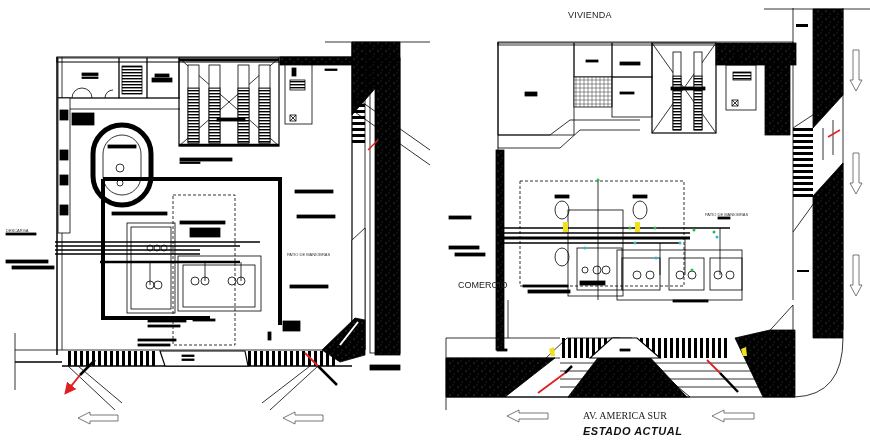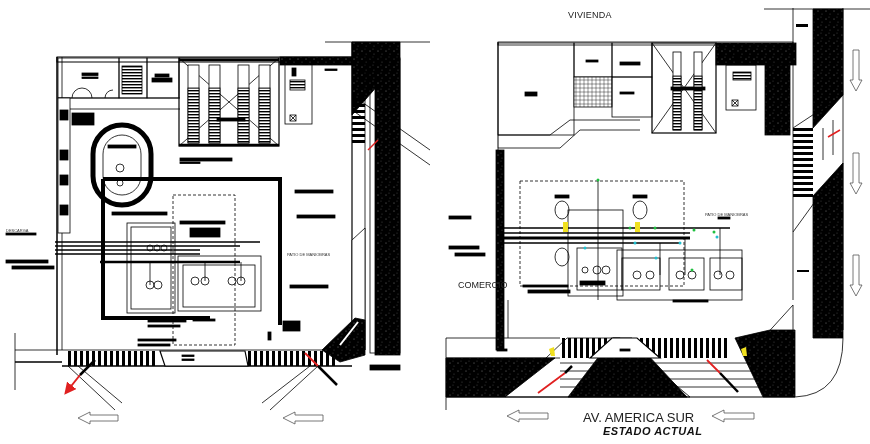--- a/index.html
+++ b/index.html
@@ -1,22 +1,22 @@
 <!DOCTYPE html>
 <html><head>
 <meta charset="utf-8">
 <style>
   html, body { margin:0; padding:0; background:#ffffff; }
   body { width:870px; height:444px; overflow:hidden; position:relative; font-family:"Liberation Sans", sans-serif; }
   #canvas { position:absolute; left:0; top:0; width:870px; height:444px; }
   .lbl { position:absolute; color:#222; white-space:nowrap; }
   .lbl-vivienda { left:568px; top:10px; font-size:9px; letter-spacing:0.2px; }
   .lbl-comercio { left:434px; top:280px; font-size:9px;margin-left:24px; }
-  .lbl-avenida { left:583px; top:410px; font-size:13px; }
-  .lbl-estado { left:583px; top:425px; font-size:11px; font-weight:bold; font-style:italic; letter-spacing:0.5px; color:#111;margin-left:20px; }
+  .lbl-avenida { left:583px; top:410px; font-size:10px;font-family:Liberation Serif, serif; }
+  .lbl-estado { left:583px; top:425px; font-size:11px; font-weight:bold; font-style:italic; letter-spacing:0.5px; color:#111; }
   .lbl-tiny { font-size:4px; color:#333; }
   .lbl-descarga { left:6px; top:228px; }
   .lbl-patio-left { left:287px; top:252px; }
   .lbl-patio-right { left:705px; top:212px; }
 </style>
 </head>
 <body>
 
 <svg id="canvas" viewBox="0 0 870 444" xmlns="http://www.w3.org/2000/svg">
   <defs>

